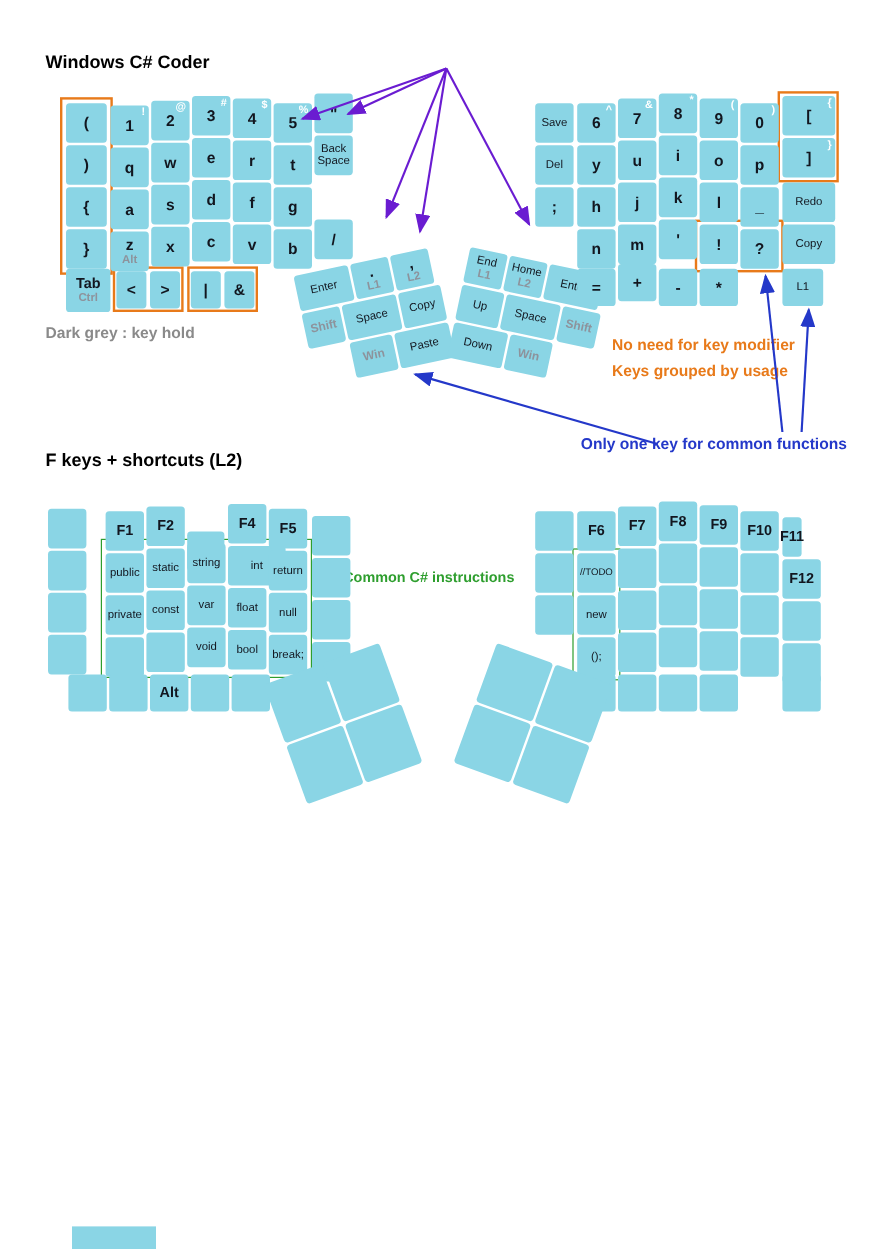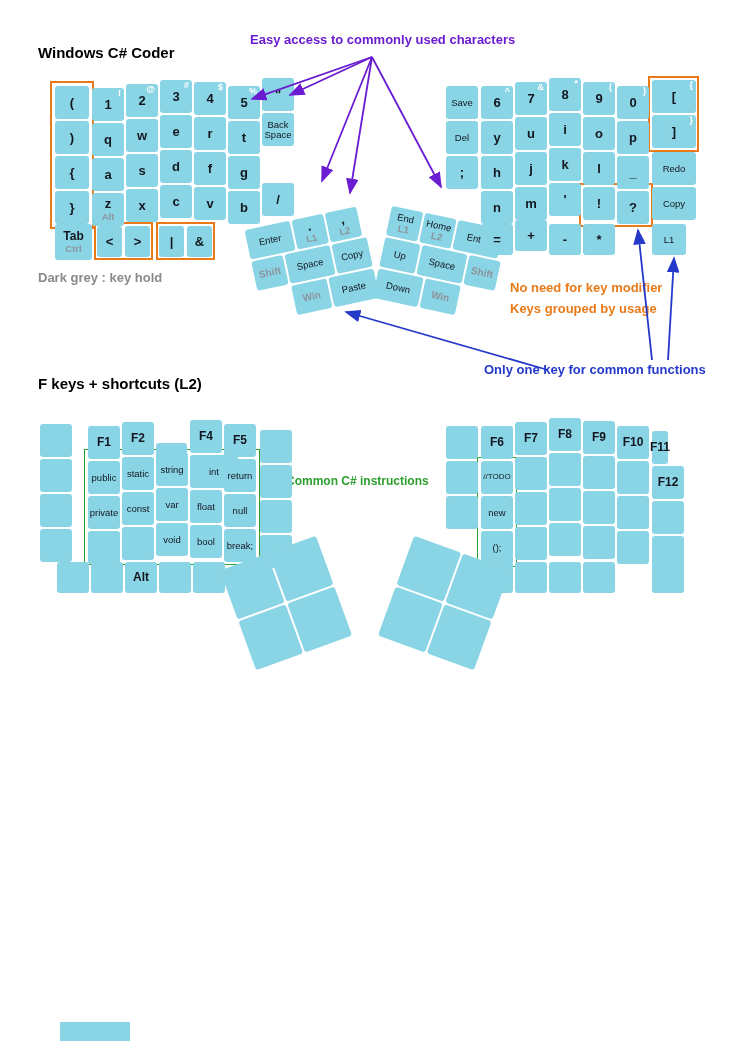--- a/index.html
+++ b/index.html
@@ -31,21 +31,20 @@
   #ann-grouped2{left:510px;top:280px;color:var(--orange);font-weight:600;}
   #ann-onekey{left:484px;top:362px;color:var(--blue);font-weight:600;}
   #ann-csharp{left:286px;top:474px;color:var(--green);font-size:12px;font-weight:600;}
   #footer-bar{position:absolute;left:60px;top:1022px;width:70px;height:19px;background:var(--keybg);}
 </style>
 </head>
 <body>
 
 <div id="canvas">
   <div class="ann" id="title-top">Windows C# Coder</div>
-  <div class="ann" id="ann-easy">Easy access to commonly used characters</div>
   <div class="ann" id="ann-darkgrey">Dark grey : key hold</div>
   <div class="ann" id="ann-grouped1">Keys grouped by usage</div>
   <div class="ann" id="ann-grouped2">No need for key modifier</div>
   <div class="ann" id="ann-onekey">Only one key for common functions</div>
   <div class="ann" id="title-bottom">F keys + shortcuts (L2)</div>
   <div class="ann" id="ann-csharp">Common C# instructions</div>
   <div id="footer-bar"></div>
 <div class="hbox orange" style="left: 50px; top: 81px; width: 44px; height: 148px;"></div>
     <div class="hbox orange" style="left: 94px; top: 222px; width: 59px; height: 38px;"></div>
     <div class="hbox orange" style="left: 156px; top: 222px; width: 59px; height: 38px;"></div>

